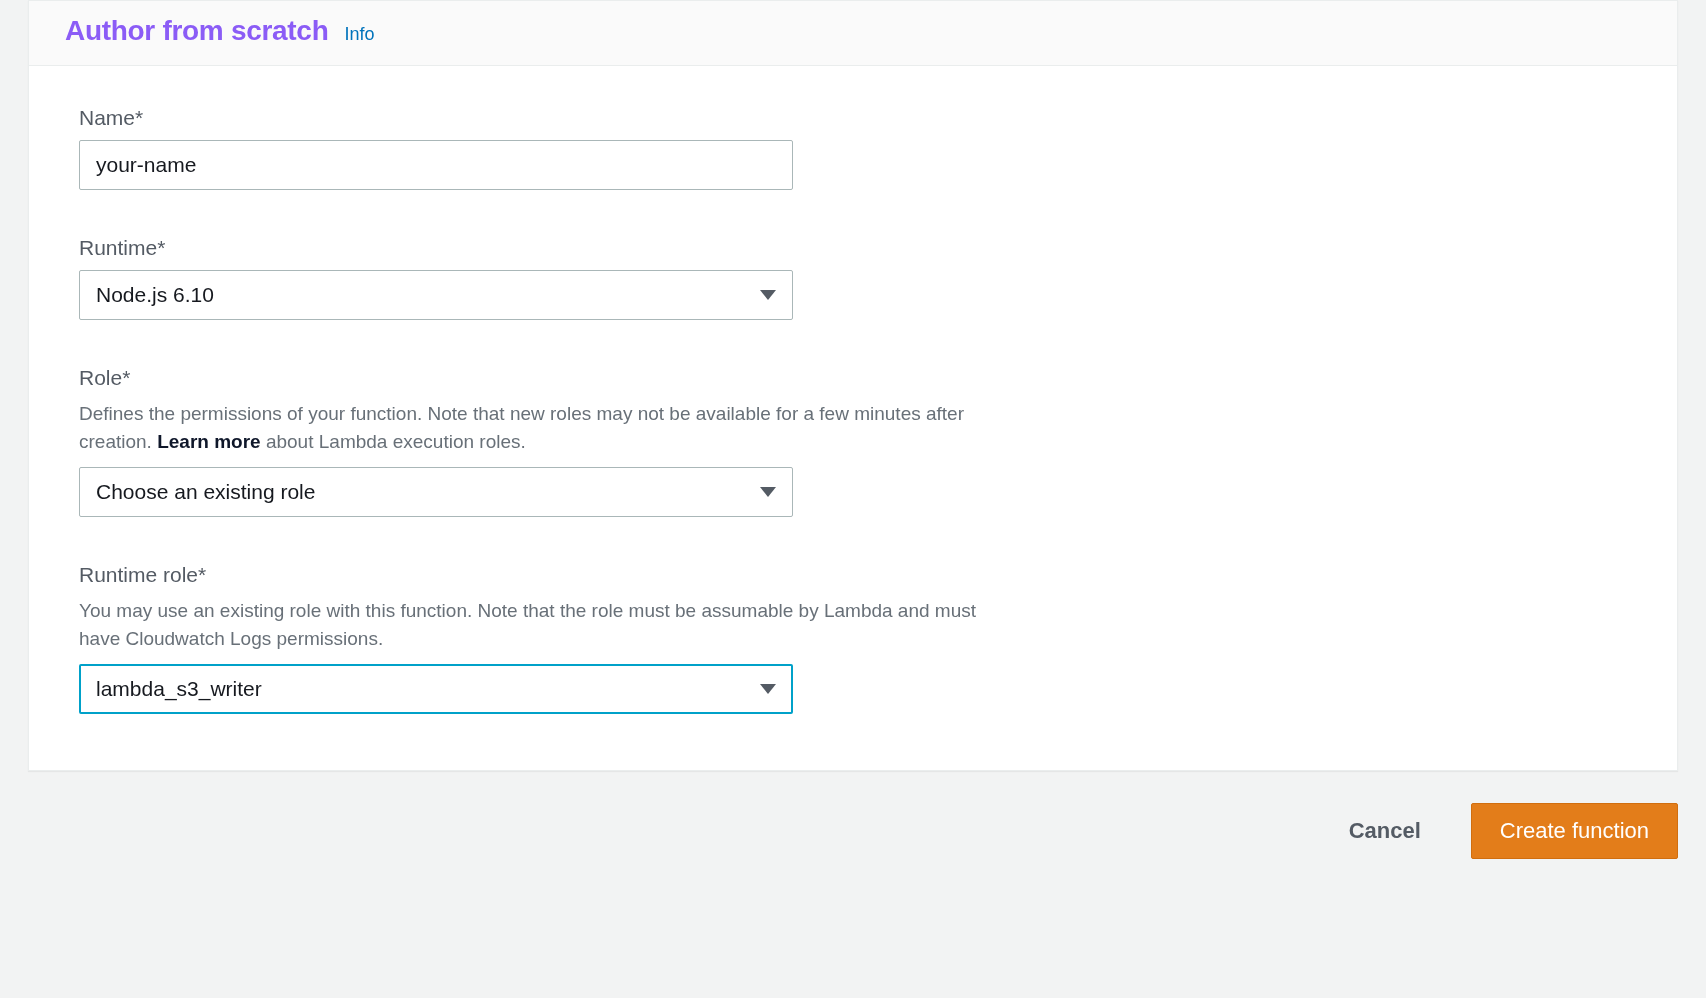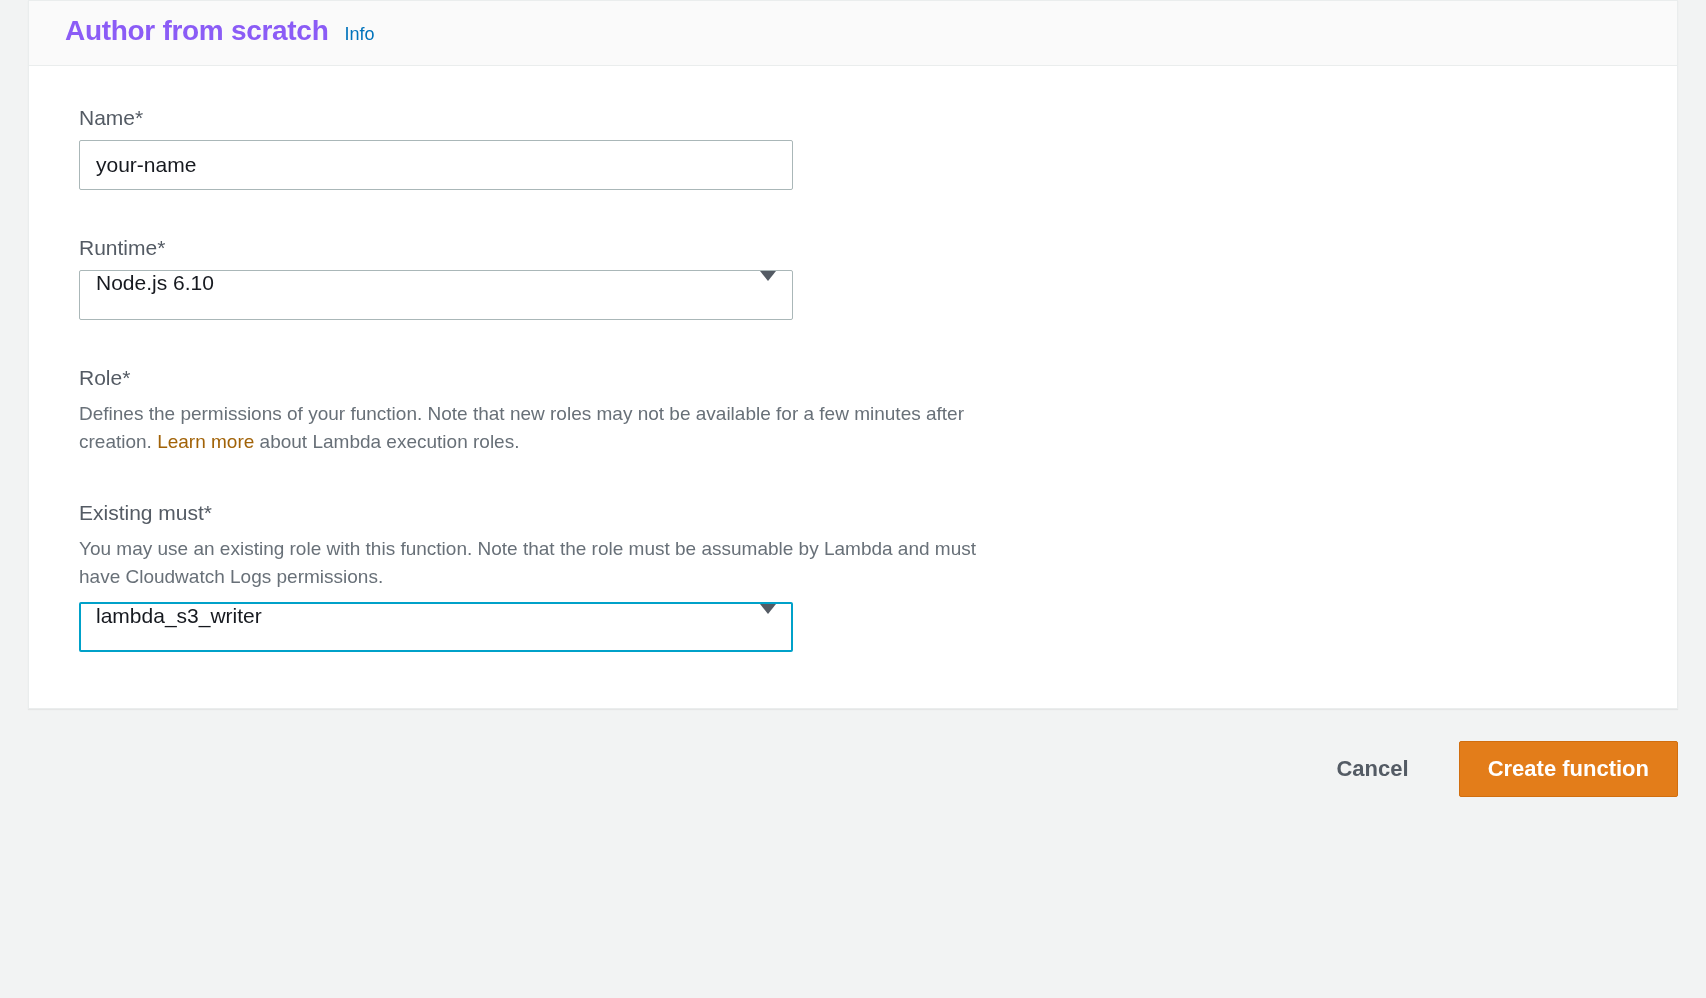--- a/index.html
+++ b/index.html
@@ -62,22 +62,23 @@
       margin-bottom: 10px;
     }
     .form-description {
       font-size: 19px;
       color: #687078;
       line-height: 1.45;
       margin-bottom: 12px;
       max-width: 940px;
     }
     .form-description a {
-      color: #a16207;
+      color: #0f172a;
       text-decoration: none;
+      font-weight: bold;
     }
     .text-input {
       width: 714px;
       height: 50px;
       padding: 8px 16px;
       font-size: 21px;
       border: 1px solid #aab7b8;
       border-radius: 2px;
       color: #16191f;
       font-family: inherit;
@@ -90,20 +91,21 @@
     .select-box {
       width: 100%;
       height: 50px;
       padding: 0 16px;
       font-size: 21px;
       border: 1px solid #aab7b8;
       border-radius: 2px;
       color: #16191f;
       background: #fff;
       display: flex;
+      align-items: center;
       justify-content: space-between;
       cursor: pointer;
     }
     .select-box.focused {
       border: 2px solid #00a1c9;
       padding: 0 15px;
     }
     .caret {
       width: 0;
       height: 0;
@@ -125,21 +127,21 @@
       font-weight: 700;
       color: #545b64;
       cursor: pointer;
       padding: 12px 10px;
     }
     .btn-primary {
       background: #e37d1a;
       border: 1px solid #d16e0f;
       color: #fff;
       font-size: 22px;
-      font-weight: 700;
+      font-weight: 400;
       padding: 14px 28px;
       border-radius: 2px;
       cursor: pointer;
     }
   </style>
 </head>
 <body>
 
 <div class="container">
   <div class="card">
@@ -162,24 +164,30 @@
             <span class="caret"></span>
           </div>
         </div>
       </div>
 
       <div class="form-group">
         <label class="form-label">Role*</label>
         <div class="form-description">
           <span>Defines the permissions of your function. Note that new roles may not be available for a few minutes after creation. </span><a>Learn more</a><span> about Lambda execution roles.</span>
         </div>
-      </div>
-
-      <div class="form-group">
-        <label class="form-label">Existing must*</label>
+        <div class="select-wrapper">
+          <div class="select-box">
+            <span>Choose an existing role</span>
+            <span class="caret"></span>
+          </div>
+        </div>
+      </div>
+
+      <div class="form-group">
+        <label class="form-label">Runtime role*</label>
         <div class="form-description">You may use an existing role with this function. Note that the role must be assumable by Lambda and must have Cloudwatch Logs permissions.</div>
         <div class="select-wrapper">
           <div class="select-box focused">
             <span>lambda_s3_writer</span>
             <span class="caret"></span>
           </div>
         </div>
       </div>
 
     </div>

